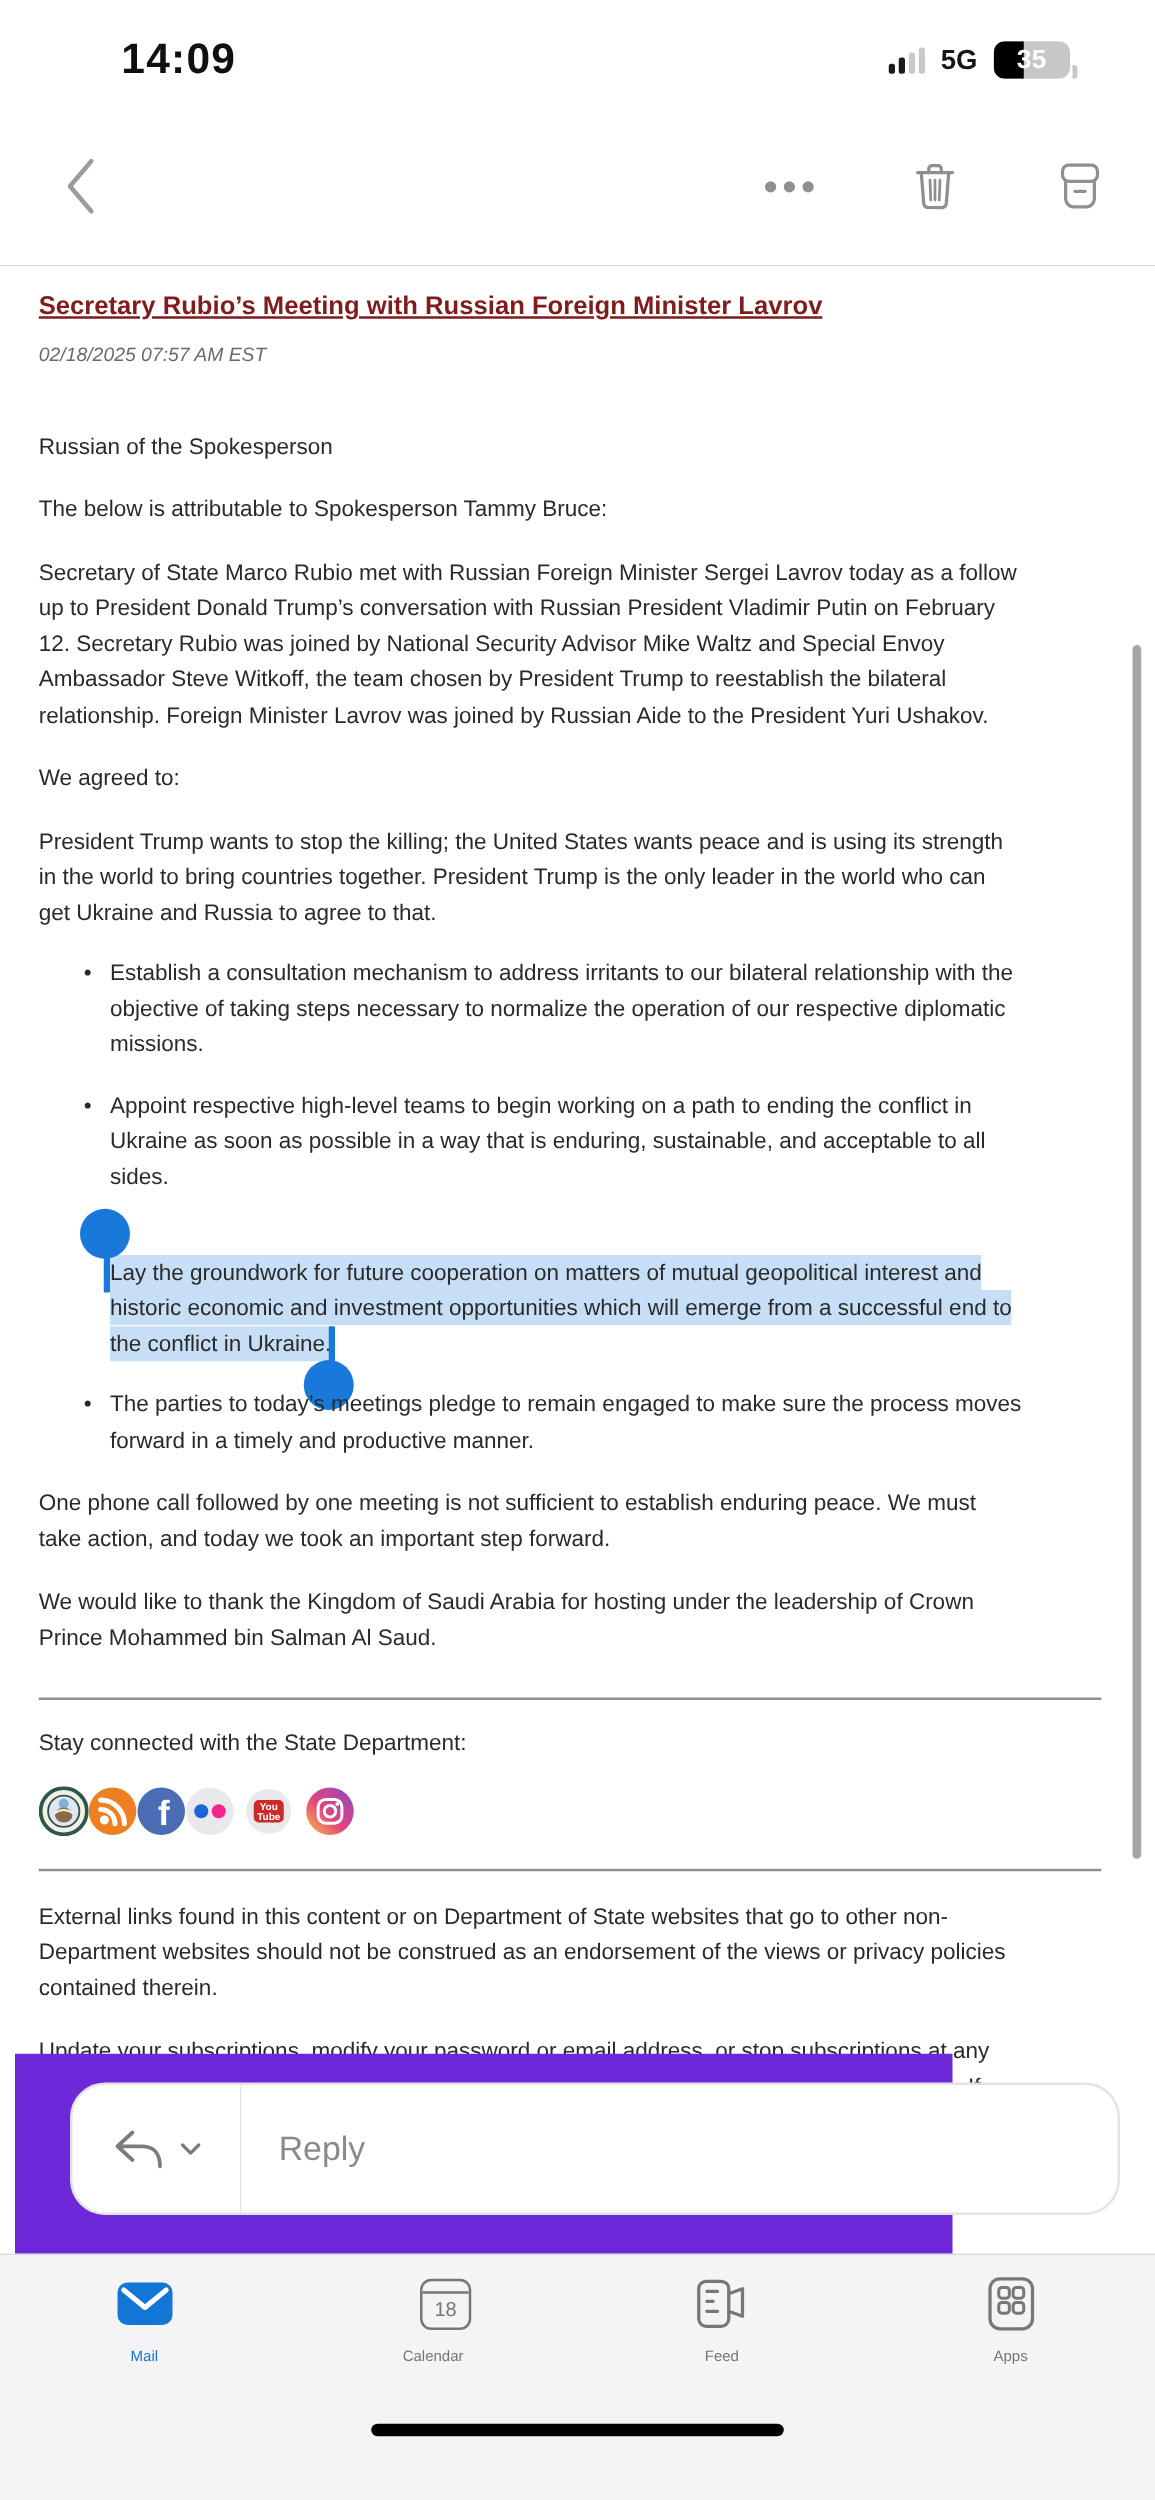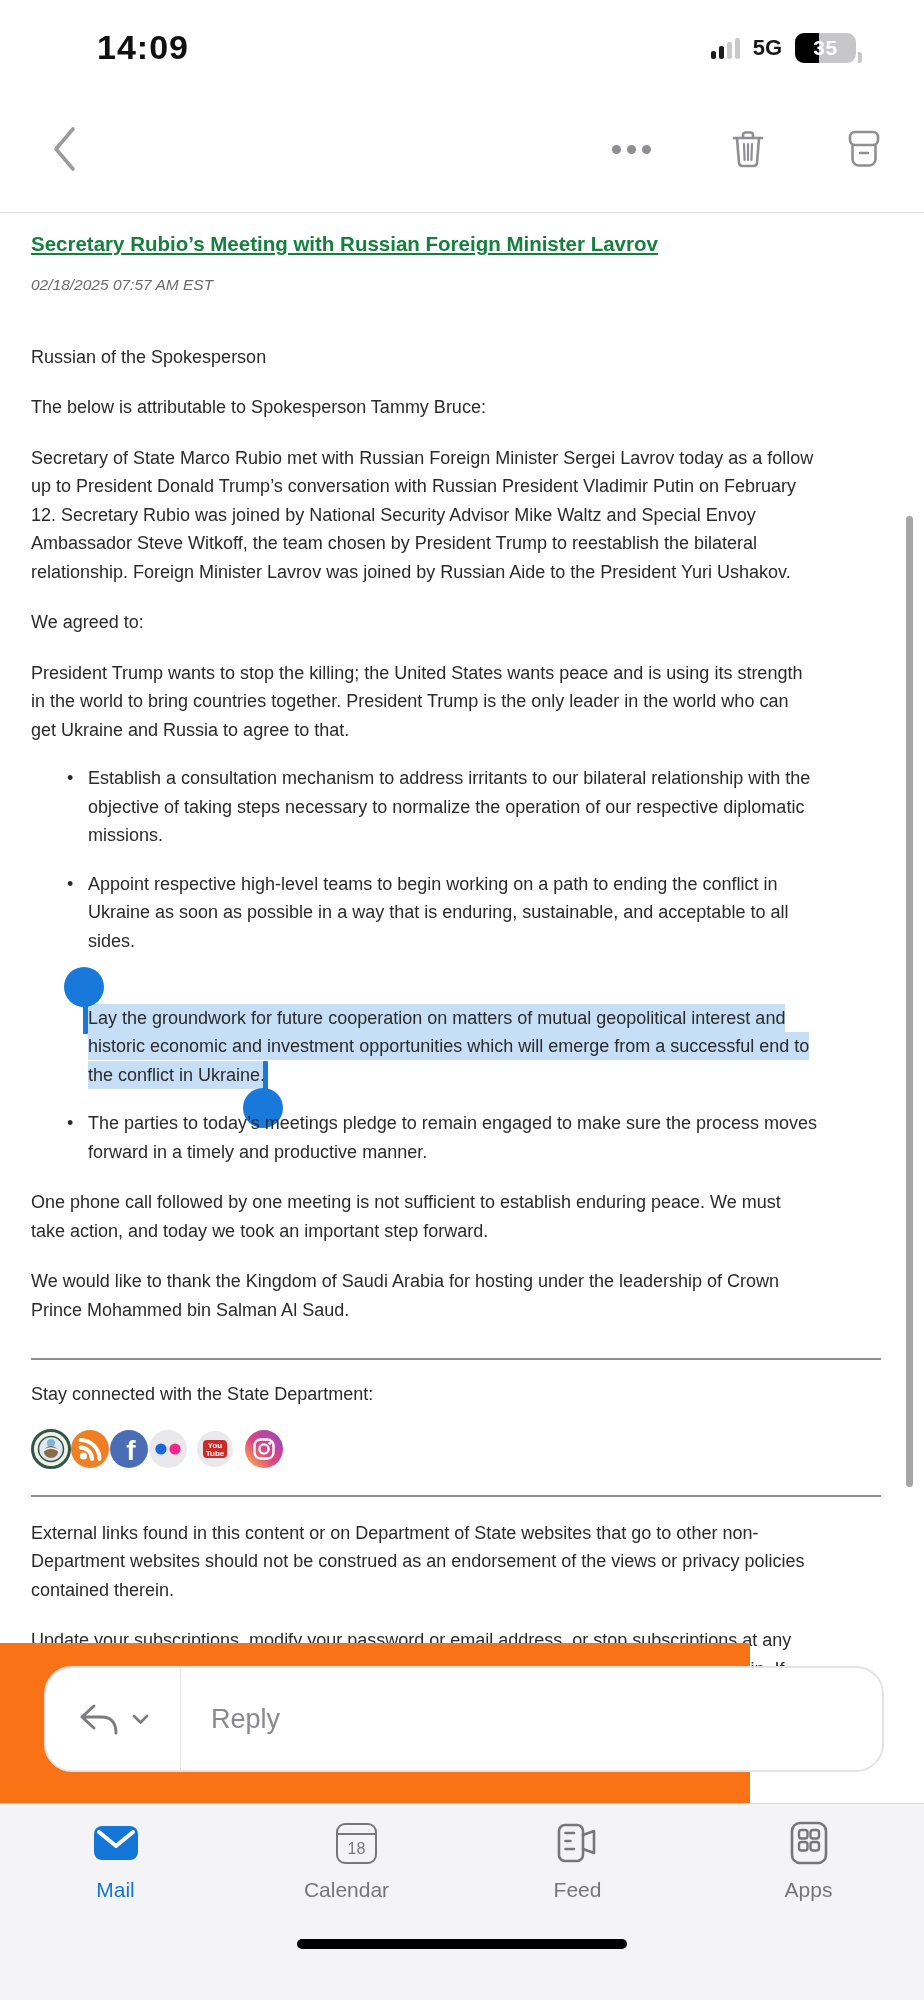--- a/index.html
+++ b/index.html
@@ -31,21 +31,21 @@
   .nav-ico{position:absolute;top:0;height:128px;display:flex;align-items:center;justify-content:center;}
   .back{left:44px;width:40px;}
   .more{left:601px;width:60px;}
   .more i{display:block;width:9px;height:9px;border-radius:50%;background:#8e8e93;margin:0 3px;}
   .trash{left:723px;width:50px;}
   .archive{left:838px;width:52px;}
   
   .email-body{position:absolute;top:214px;left:0;width:924px;
     padding:17px 43px 0 31px;box-sizing:border-box;
     font-size:18px;line-height:28.5px;color:#2a2a2a;}
-  .subject{display:inline-block;font-size:20.5px;font-weight:bold;color:#15803d;
+  .subject{display:inline-block;font-size:20.5px;font-weight:bold;color:#7f1d1d;
     text-decoration:underline;line-height:26px;}
   .mail-date{margin-top:15px;font-size:15.5px;font-style:italic;color:#6a6a6a;line-height:19px;}
   .para{margin:22px 0 0 0;white-space:pre-line;}
   .para.first{margin-top:49px;}
   ul.agree{list-style:none;margin:20px 0 0 0;padding:0;}
   ul.agree li{position:relative;padding-left:57px;white-space:pre-line;}
   ul.agree li + li{margin-top:20px;}
   ul.agree li::before{content:"\2022";position:absolute;left:36px;top:0;color:#2a2a2a;}
   .rule{border:none;border-top:2px solid #8f8f8f;margin:34px 0 0 0;}
   .rule.second{margin-top:26px;}
@@ -61,36 +61,36 @@
   .sel-anchor .bar{position:absolute;width:5px;height:30px;background:#1879db;border-radius:1px;}
   .sel-anchor .knob{position:absolute;width:40px;height:40px;border-radius:50%;background:#1879db;}
   .sel-start .bar{left:-5px;top:-20px;}
   .sel-start .knob{left:-24px;top:-57px;}
   .sel-end .bar{left:-2px;top:-20px;}
   .sel-end .knob{left:-22px;top:7px;}
   
   .scrollbar{position:absolute;top:516px;left:906px;width:7px;height:971px;
     border-radius:3.5px;background:#a6a6a6;}
   
-  .reply-bar{position:absolute;top:1643px;left:0;width:750px;height:160px;
-    background:#f97316;box-sizing:border-box;}
+  .reply-bar{position:absolute;top:1643px;left:12px;width:750px;height:160px;
+    background:#6d28d9;box-sizing:border-box;}
   .reply-pill{position:absolute;left:44px;top:23px;width:840px;height:106px;
     background:#fff;border:2px solid #e3e3e5;border-radius:28px;box-sizing:border-box;
     display:flex;align-items:stretch;}
   .reply-left{width:134px;display:flex;align-items:center;justify-content:center;gap:12px;
     border-right:1.5px solid #e3e3e5;}
   .reply-placeholder{display:flex;align-items:center;padding-left:30px;
     font-size:27px;color:#8a8a8e;flex:1;}
   
   .tab-bar{position:absolute;top:1803px;left:0;width:924px;height:197px;
     background:#f4f4f6;border-top:1px solid #d8d8da;box-sizing:border-box;
     display:flex;}
   .tab{flex:1;display:flex;flex-direction:column;align-items:center;padding-top:13px;}
   .tab .ticon{height:52px;display:flex;align-items:center;justify-content:center;}
-  .tab .tlabel{margin-top:9px;font-size:21px;color:#76767a;}
+  .tab .tlabel{margin-top:9px;font-size:12px;color:#76767a;}
   .tab.active .tlabel{color:#1376d6;}
   .cal{position:relative;width:41px;height:41px;border:2.6px solid #77777b;border-radius:9px;box-sizing:border-box;margin-left:20px;}
   .cal::before{content:"";position:absolute;left:0;right:0;top:8px;border-top:2.6px solid #77777b;}
   .cal .day{position:absolute;left:0;right:0;top:11px;bottom:0;display:flex;align-items:center;
     justify-content:center;font-size:16px;color:#77777b;}
   .home-indicator{position:absolute;top:1939px;left:297px;width:330px;height:10px;
     border-radius:5px;background:#000;}
 </style>
 </head>
 <body>

